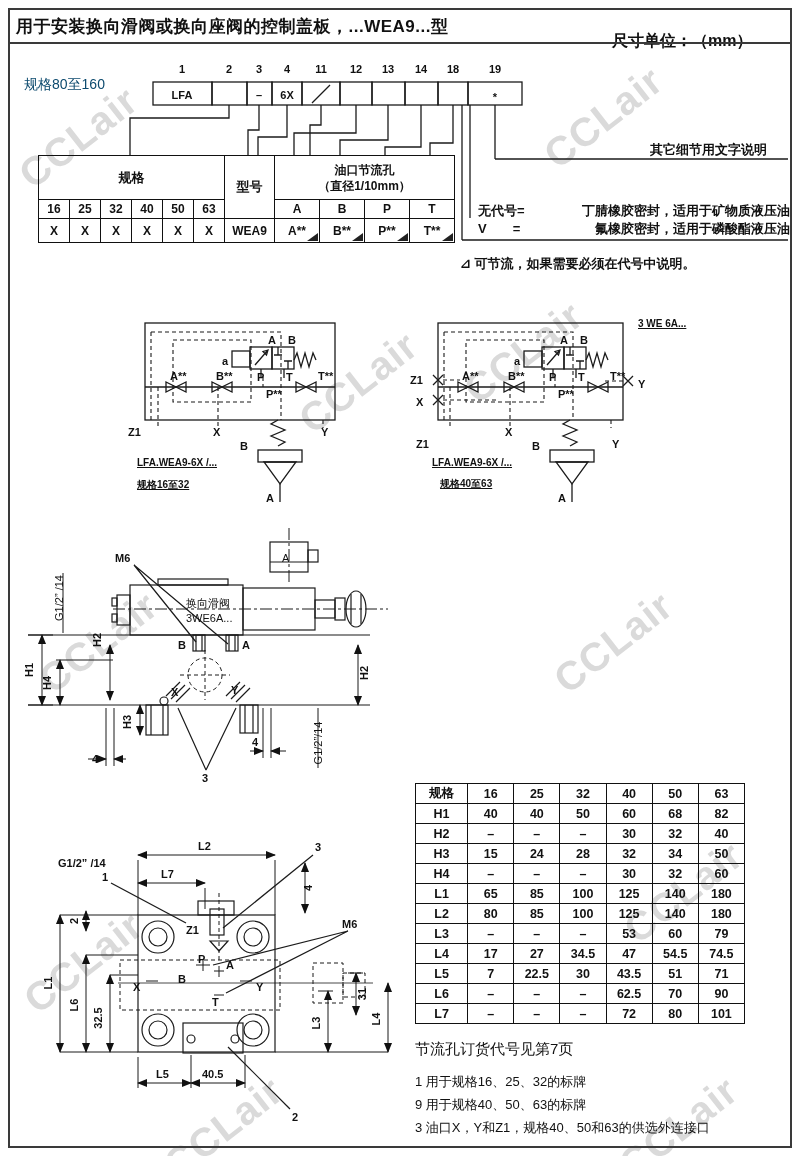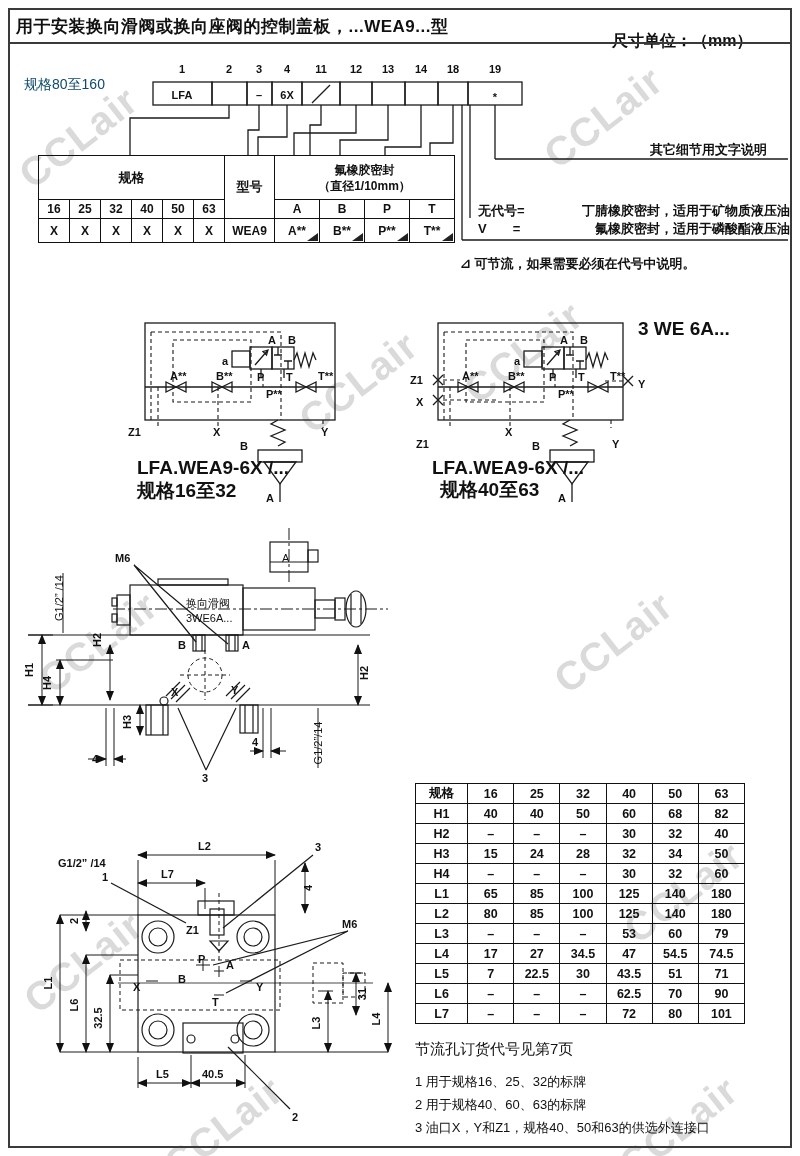--- a/index.html
+++ b/index.html
@@ -24,21 +24,21 @@
   .spec-table .r2 td{height:18px;}
   .spec-table .r3 td{height:23px;}
   .orifice-h div{line-height:16px;font-size:12px;}
   .corner-tri{position:absolute;right:1px;bottom:1px;width:0;height:0;border-style:solid;
               border-width:0 0 8px 11px;border-color:transparent transparent #222 transparent;}
   
   .seal-block{left:478px;top:202px;width:312px;font-size:13px;font-weight:bold;line-height:18px;}
   .seal-row{display:flex;justify-content:space-between;}
   .throttle-note{left:460px;top:255px;font-size:13px;font-weight:bold;}
   .other-note{left:650px;top:141px;font-size:13px;font-weight:bold;text-align:right;}
-  .cap{font-size:19px;font-weight:bold;}
+  .cap{font-size:10px;font-weight:bold;text-decoration:underline;}
   
   .dim-table{position:absolute;left:415px;top:783px;z-index:2;border-collapse:collapse;table-layout:fixed;
              width:330px;font-size:12.5px;font-weight:bold;}
   .dim-table td,.dim-table th{border:1.6px solid #111;text-align:center;height:19px;padding:0;font-weight:bold;}
   .footnote{left:415px;top:1040px;font-size:15px;}
   .notes{left:415px;top:1070px;font-size:13px;line-height:23px;}
 </style>
 </head>
 <body>
 
@@ -127,21 +127,21 @@
       <col style="width:45px">
         <col style="width:45px">
         <col style="width:45px">
         <col style="width:45px">
     </colgroup>
     <tbody>
         <tr class="r1">
       <td colspan="6">规格</td>
       <td rowspan="2">型号</td>
       <td colspan="4" class="orifice-h">
-        <div>氟橡胶密封</div>
+        <div>油口节流孔</div>
         <div>（直径1/10mm）</div>
       </td>
     </tr>
     <tr class="r2">
       <td>16</td>
       <td>25</td>
       <td>32</td>
       <td>40</td>
       <td>50</td>
       <td>63</td>
@@ -471,21 +471,21 @@
           <td>–</td>
           <td>72</td>
           <td>80</td>
           <td>101</td>
         </tr>
       </tbody>
   </table>
   <div class="abs footnote">节流孔订货代号见第7页</div>
   <div class="abs notes">
     <div>1 用于规格16、25、32的标牌</div>
-    <div>2 用于规格40、60、63的标牌</div>
+    <div>9 用于规格40、50、63的标牌</div>
     <div>3 油口X，Y和Z1，规格40、50和63的供选外连接口</div>
   </div>
 
   <svg style="left:18px;top:833px" width="387" height="315" viewBox="0 0 387 315">
     <g fill="none" stroke="#1b1b1b" stroke-width="1.2">
       <rect x="120" y="82" width="137" height="137"></rect>
       <circle cx="140" cy="104" r="16"></circle>
         <circle cx="140" cy="104" r="9"></circle>
       <circle cx="235" cy="104" r="16"></circle>
         <circle cx="235" cy="104" r="9"></circle>

